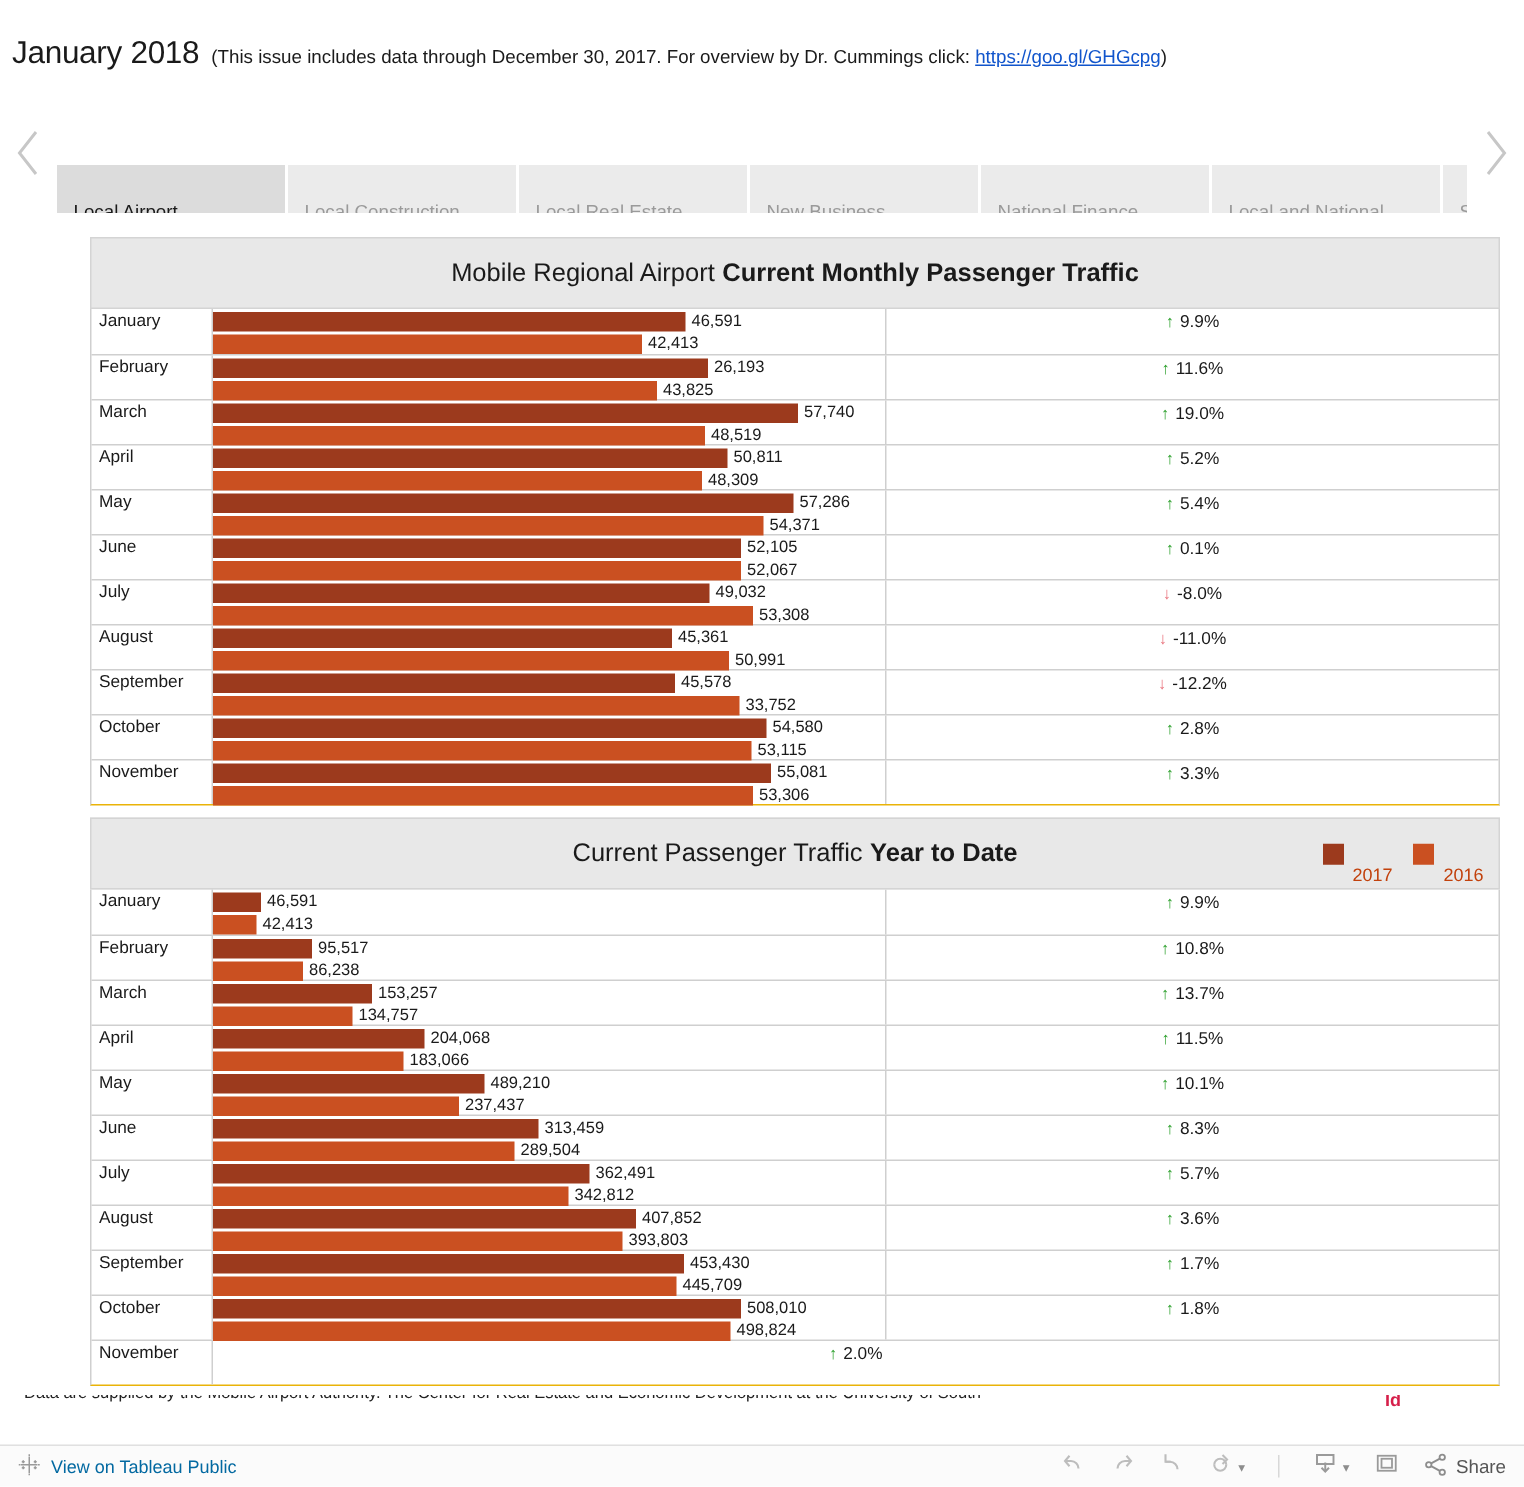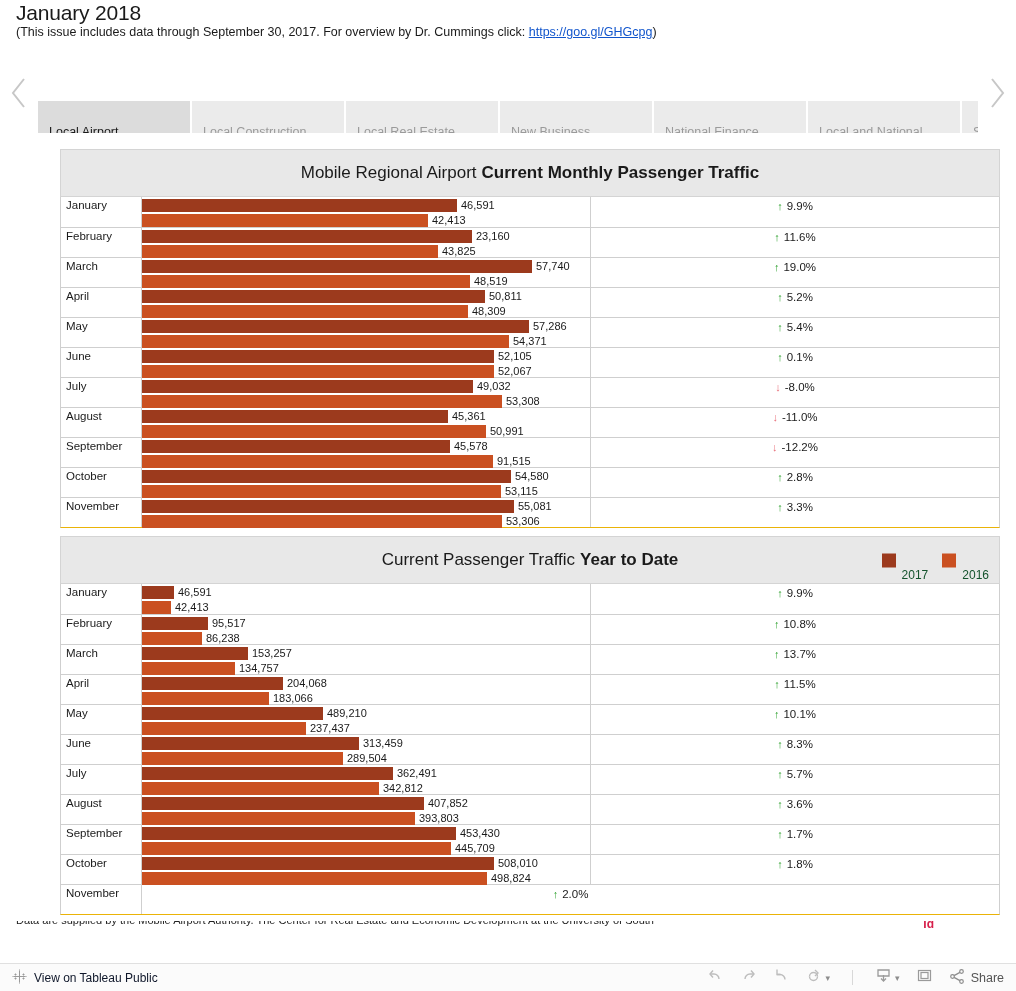--- a/index.html
+++ b/index.html
@@ -6,25 +6,24 @@
   html, body {
     margin: 0; padding: 0;
     width: 1016px; height: 991px;
     background: #ffffff;
     font-family: "Liberation Sans", sans-serif;
     overflow: hidden;
   }
 
   
   #header {
-    padding: 1px 8px 2px 8px;
+    padding: 24px 8px 2px 8px;
     display: flex;
     align-items: baseline;
     white-space: nowrap;
-    flex-direction: column;
   }
   #header .issue-title {
     font-size: 21px;
     color: #1a1a1a;
     font-weight: 400;
     letter-spacing: -0.2px;
   }
   #header .issue-note {
     font-size: 12.5px;
     color: #1a1a1a;
@@ -93,21 +92,21 @@
     position: absolute;
     right: 10px;
     top: 50%;
     transform: translateY(-50%);
     display: flex;
     align-items: center;
     gap: 14px;
   }
   .legend-item { display: flex; align-items: center; gap: 6px; }
   .legend-swatch { width: 14px; height: 14px; display: inline-block; }
-  .legend-label { font-size: 12px; color: #14532d; margin-top: 29px; }
+  .legend-label { font-size: 12px; color: #c2410c; margin-top: 29px; }
 
   
   .chart {
     border-left: 1px solid #cfcfcf;
     border-right: 1px solid #cfcfcf;
     border-bottom: 1px solid #eab308;
   }
   .chart-row {
     display: flex;
     border-top: 1px solid #cfcfcf;
@@ -184,21 +183,21 @@
     border-top: 1px solid #e0e0e0;
     display: flex;
     align-items: center;
     padding: 0 12px;
   }
   #tableau-link {
     display: flex;
     align-items: center;
     gap: 7px;
     font-size: 12px;
-    color: #0f172a;
+    color: #0369a1;
   }
   .tb-spacer { flex: 1 1 auto; }
   .tb-group { display: flex; align-items: center; gap: 16px; }
   .tb-btn {
     display: flex;
     align-items: center;
     gap: 3px;
     color: #b5b5b5;
   }
   .tb-sep {
@@ -210,21 +209,21 @@
     display: flex; align-items: center; gap: 5px;
     color: #555; font-size: 12.5px;
   }
   .caret { font-size: 9px; color: #8d8d8d; }
 </style>
 </head>
 <body>
 
 <div id="header">
   <span class="issue-title">January 2018</span>
-  <span class="issue-note"><span>(This issue includes data through September 30, 2017. For overview by Dr. Cummings click: </span><a class="issue-link" href="#">https://goo.gl/GHGcpg</a><span>)</span></span>
+  <span class="issue-note"><span>(This issue includes data through December 30, 2017. For overview by Dr. Cummings click: </span><a class="issue-link" href="#">https://goo.gl/GHGcpg</a><span>)</span></span>
 </div>
 
 <div id="tabstrip">
   <div class="nav-arrow">
     <span>
       <svg width="20" height="34" viewBox="0 0 20 34">
           <polyline points="15,3 4,17 15,31" fill="none" stroke="#c7c7c7" stroke-width="2"></polyline>
         </svg>
     </span>
   </div>
@@ -268,21 +267,21 @@
         <div class="c-pct">
           <span class="arrow up">↑</span>
           <span class="pct-text">9.9%</span>
         </div>
       </div>
       <div class="chart-row">
         <div class="c-label">February</div>
         <div class="c-bars">
           <div class="barline">
             <div class="bar" style="width: 330px; background: rgb(156, 58, 29);"></div>
-            <span class="bar-val">23,160</span>
+            <span class="bar-val">26,193</span>
           </div>
           <div class="barline">
             <div class="bar" style="width: 296px; background: rgb(202, 80, 33);"></div>
             <span class="bar-val">43,825</span>
           </div>
         </div>
         <div class="c-pct">
           <span class="arrow up">↑</span>
           <span class="pct-text">11.6%</span>
         </div>
@@ -391,21 +390,21 @@
       </div>
       <div class="chart-row">
         <div class="c-label">September</div>
         <div class="c-bars">
           <div class="barline">
             <div class="bar" style="width: 308px; background: rgb(156, 58, 29);"></div>
             <span class="bar-val">45,578</span>
           </div>
           <div class="barline">
             <div class="bar" style="width: 351px; background: rgb(202, 80, 33);"></div>
-            <span class="bar-val">91,515</span>
+            <span class="bar-val">33,752</span>
           </div>
         </div>
         <div class="c-pct">
           <span class="arrow down">↓</span>
           <span class="pct-text">-12.2%</span>
         </div>
       </div>
       <div class="chart-row">
         <div class="c-label">October</div>
         <div class="c-bars">

